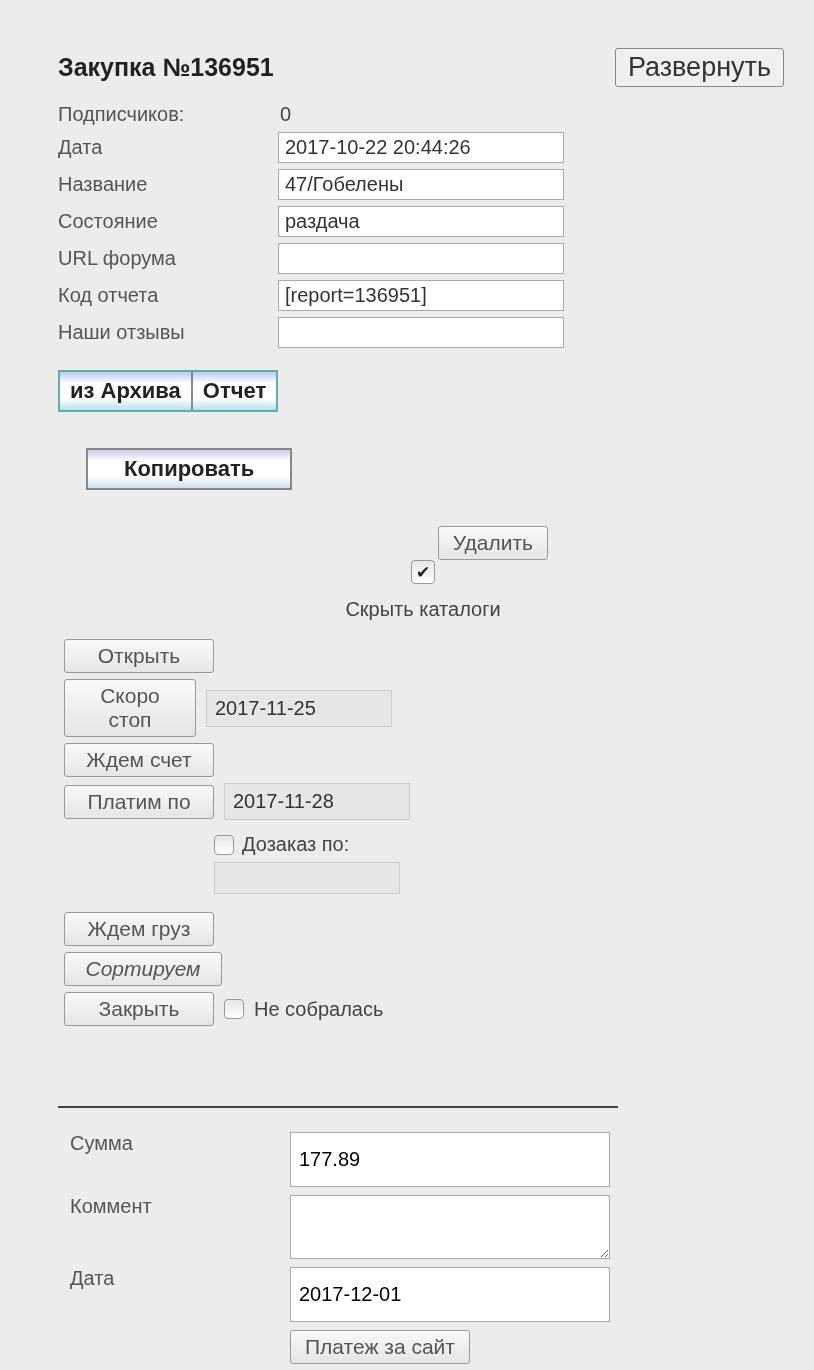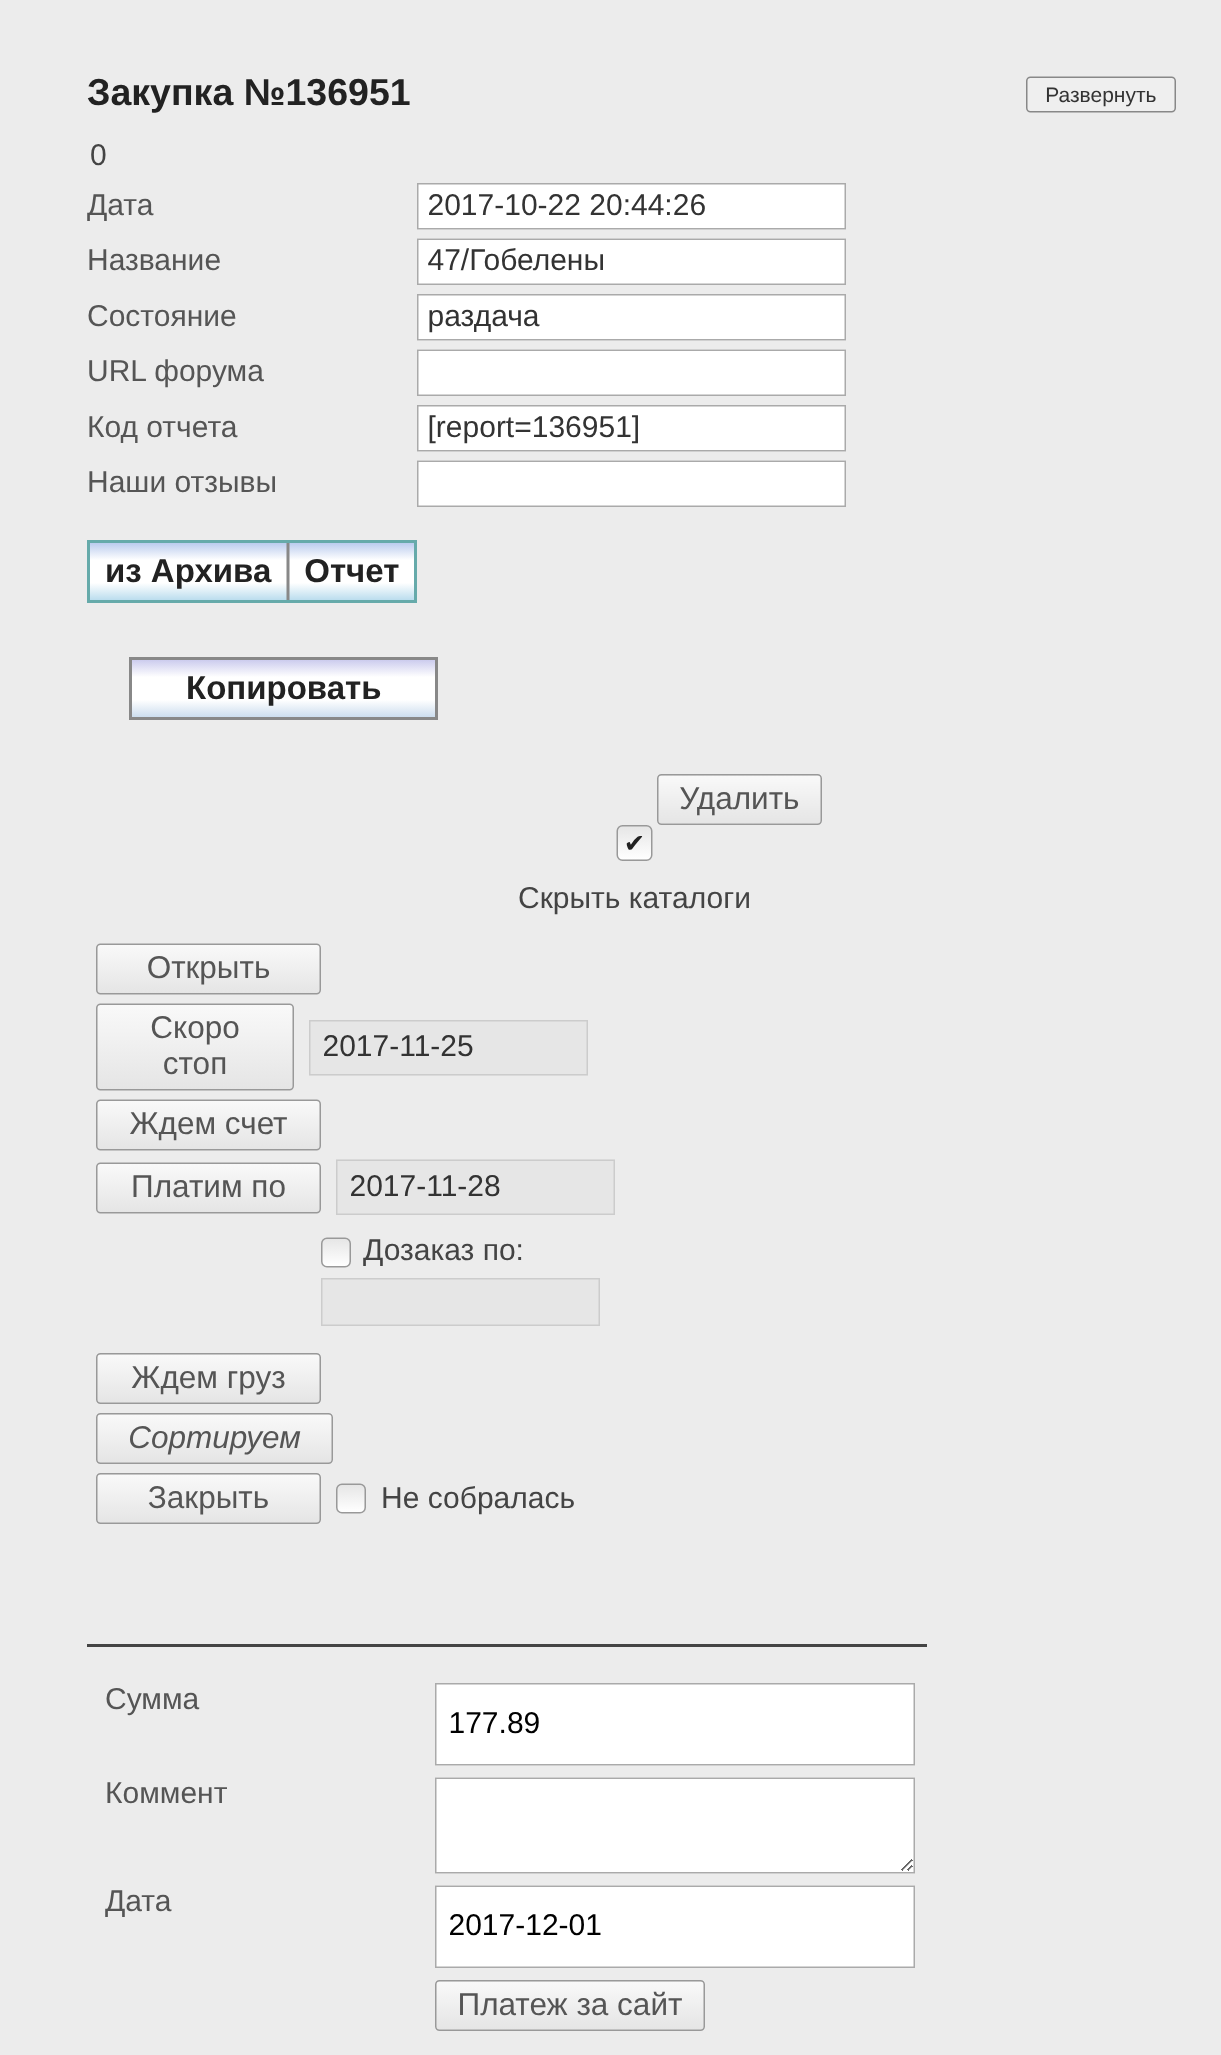--- a/index.html
+++ b/index.html
@@ -21,21 +21,21 @@
       align-items: center;
       margin-bottom: 16px;
     }
     .heading {
       font-size: 25px;
       font-weight: bold;
       color: #222;
     }
     .expand-btn {
       font-family: inherit;
-      font-size: 14px;
+      font-size: 27px;
       color: #333;
       background: #efefef;
       border: 1px solid #888;
       border-radius: 3px;
       padding: 3px 12px;
       cursor: pointer;
     }
     .form-row {
       display: flex;
       align-items: center;
@@ -200,20 +200,21 @@
 <body>
 
 <div class="page">
 
   <div class="heading-row">
     <span class="heading">Закупка №136951</span>
     <button class="expand-btn">Развернуть</button>
   </div>
 
   <div class="form-row">
+    <span class="form-label">Подписчиков:</span>
     <span class="text-value">0</span>
   </div>
   <div class="form-row">
     <span class="form-label">Дата</span>
     <input class="tinput" type="text" value="2017-10-22 20:44:26" style="">
   </div>
   <div class="form-row">
     <span class="form-label">Название</span>
     <input class="tinput" type="text" value="47/Гобелены" style="">
   </div>

